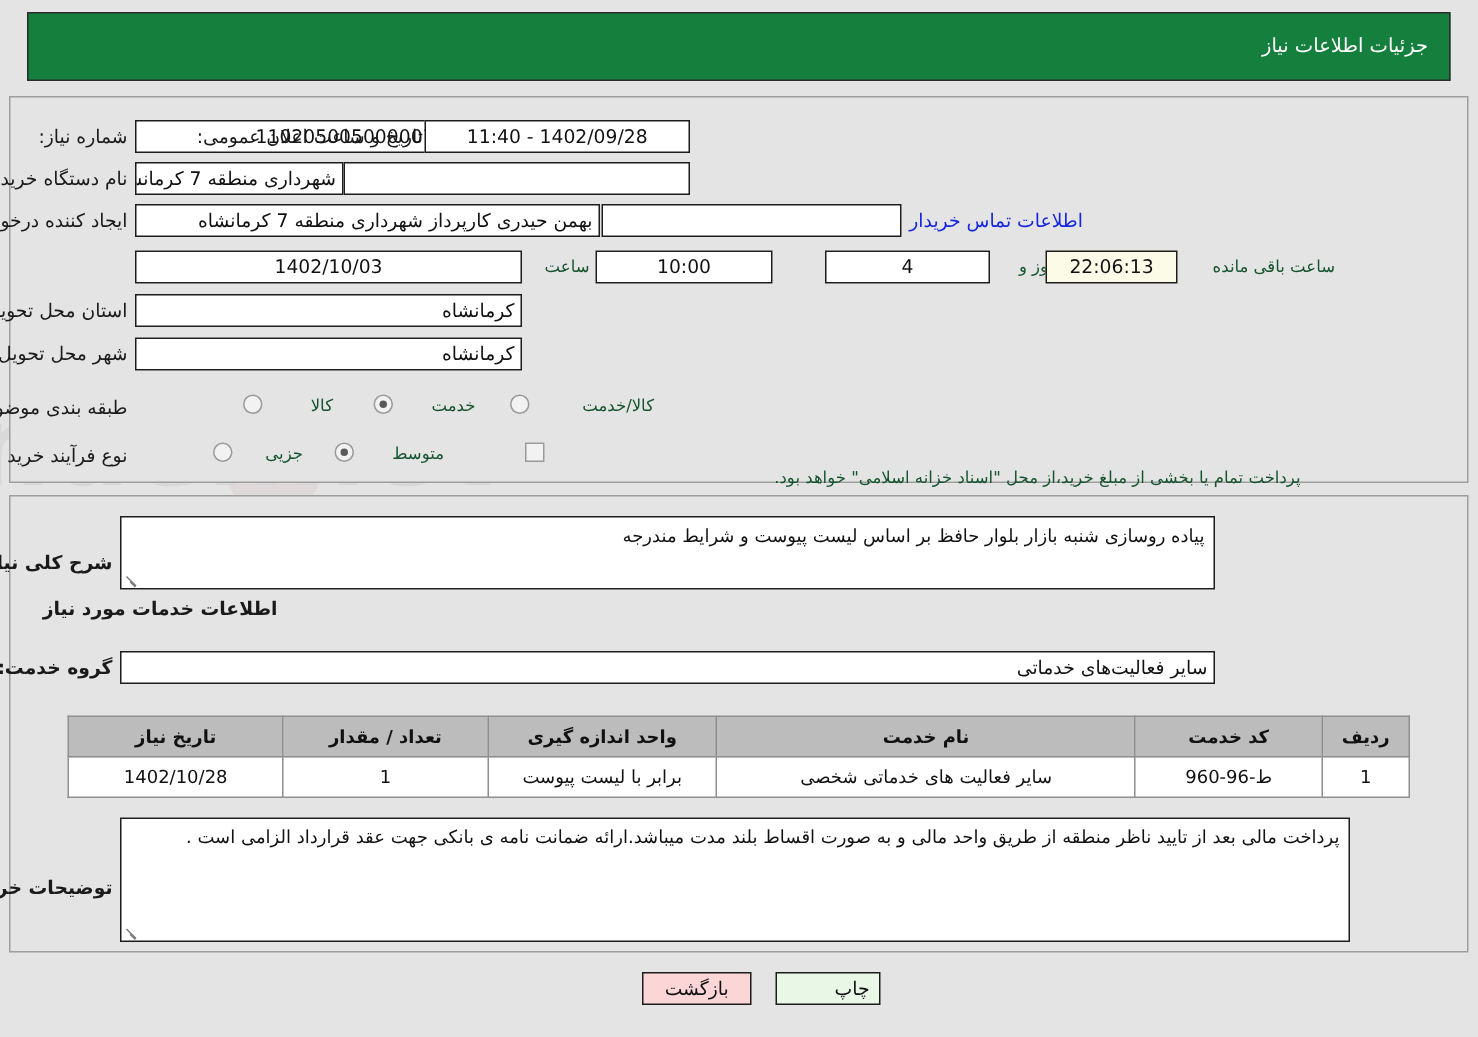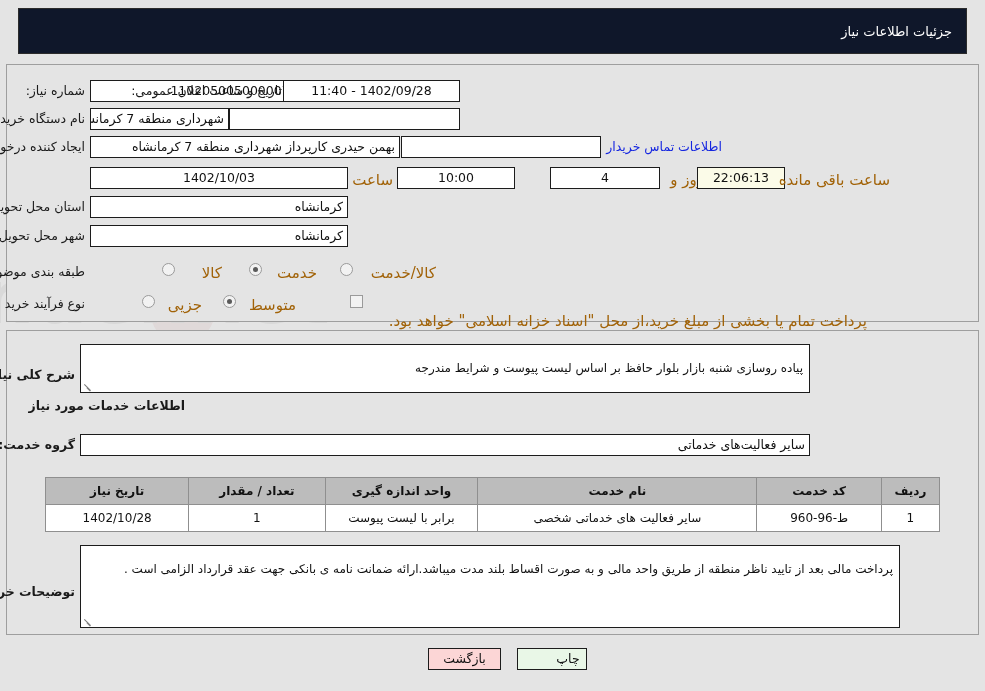--- a/index.html
+++ b/index.html
@@ -13,21 +13,21 @@
     position: relative;
     width: 985px; height: 691px;
     background: #e4e4e4;
   }
 
   
   .header-bar {
     position: absolute;
     top: 8px; left: 18px; right: 18px;
     height: 46px;
-    background: #0f172a;
+    background: #15803d;
     border: 1px solid #2b2b2b;
     box-sizing: border-box;
   }
   .header-title {
     position: absolute;
     right: 14px; top: 50%;
     transform: translateY(-50%);
     color: #ffffff;
     font-size: 13px;
   }
@@ -80,22 +80,22 @@
   .link {
     position: absolute;
     color: #1526e0;
     font-size: 12.5px;
     white-space: nowrap;
     cursor: pointer;
     text-align: center;
   }
   .plain {
     position: absolute;
-    font-size: 15px;
-    color: #a16207;
+    font-size: 11px;
+    color: #14532d;
     white-space: nowrap;
   }
 
   
   .radio {
     position: absolute;
     width: 13px; height: 13px;
     border-radius: 50%;
     border: 1px solid #9a9a9a;
     background: #f2f2f2;
@@ -118,21 +118,21 @@
   }
 
   
   .ta {
     position: absolute;
     background: #ffffff;
     border: 1px solid #1c1c1c;
     box-sizing: border-box;
     font-size: 12px;
     color: #111;
-    padding: 15px 6px;
+    padding: 4px 6px;
     line-height: 17px;
     text-align: right;
     overflow: hidden;
   }
   .ta .grip {
     position: absolute;
     right: auto; left: 2px; bottom: 1px;
     width: 10px; height: 10px;
   }
   .ta .grip::before, .ta .grip::after {

